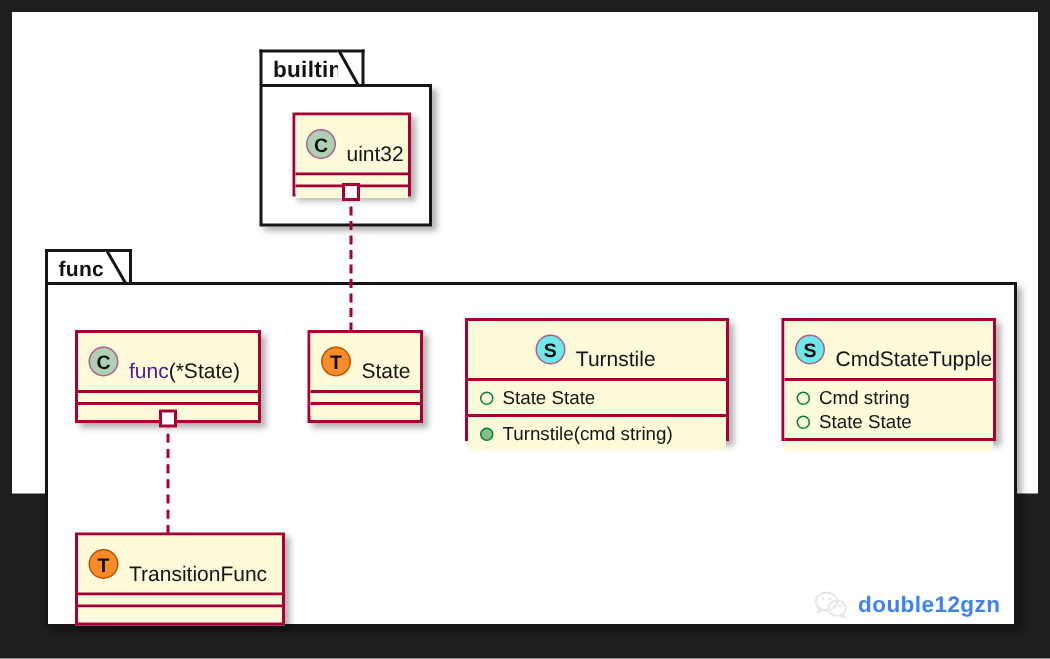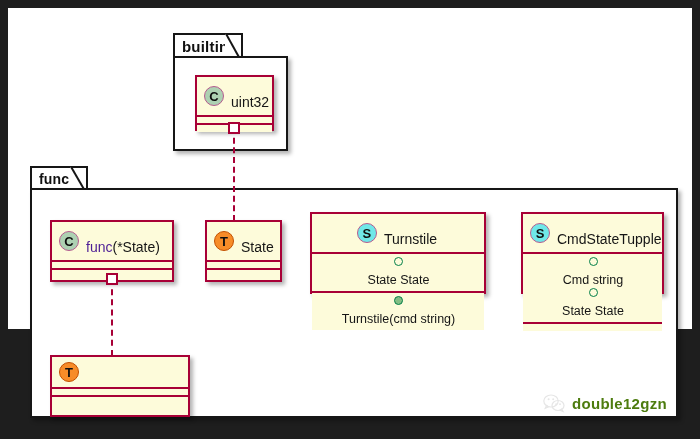--- a/index.html
+++ b/index.html
@@ -100,21 +100,20 @@
   .uml-compartment.empty { min-height: 7px; padding: 3px 0; }
 
   .member {
     display: flex;
     align-items: center;
     gap: 6px;
     font-size: 12.5px;
     color: #151515;
     line-height: 16px;
     white-space: nowrap;
-    flex-direction: column;
   }
 
   
   .vis {
     width: 9px;
     height: 9px;
     border-radius: 50%;
     box-sizing: border-box;
     flex: 0 0 auto;
   }
@@ -153,21 +152,21 @@
     background: #ffffff;
     border: 2px solid #a80036;
   }
 
   
   #watermark {
     position: absolute;
     display: flex;
     align-items: center;
     gap: 7px;
-    color: #4d7c0f;
+    color: #3b82f6;
     font-size: 15px;
     font-weight: bold;
     letter-spacing: .3px;
     user-select: none;
   }
   #watermark .wm-icon { display: block; }
 </style>
 </head>
 <body>
 
@@ -256,20 +255,21 @@
           <span class="vis field"></span>
           <span>State State</span>
         </div>
       </div>
       <div class="uml-compartment empty"></div>
     </div>
 
     <div class="umlbox" style="left:42px; top:347px; width:140px; height:62px;">
       <div class="uml-header">
         <span class="badge type">T</span>
+        <span class="uml-title">TransitionFunc</span>
       </div>
       <div class="uml-compartment empty"></div>
       <div class="uml-compartment empty"></div>
     </div>
 
     <div class="link" style="left:225px; top:120px; height:93px;"></div>
     <div class="anchor-square" style="left:220px; top:114px;"></div>
 
     <div class="link" style="left:103px; top:271px; height:77px;"></div>
     <div class="anchor-square" style="left:98px; top:265px;"></div>

